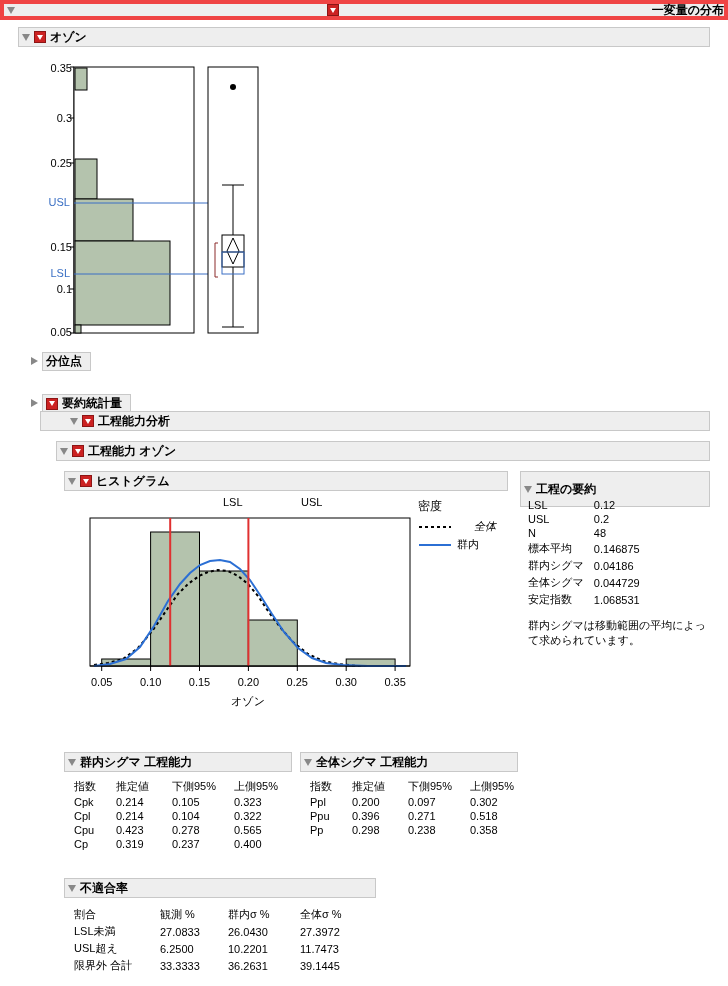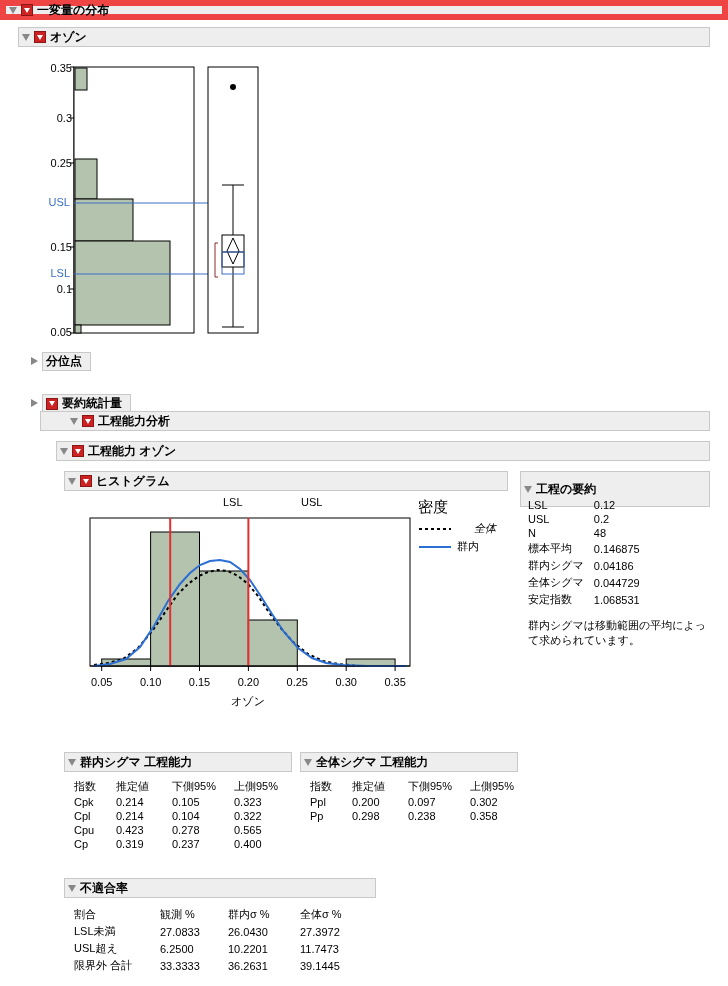--- a/index.html
+++ b/index.html
@@ -7,27 +7,28 @@
     margin: 0; padding: 0;
     width: 728px; height: 986px;
     background: #ffffff;
     font-family: "Liberation Sans", sans-serif;
     font-size: 11px;
     color: #000;
     overflow: hidden;
   }
   .panel-title {
     background: #eeeeee;
-    border: 6px solid #ef4444;
+    border: 4px solid #ef4444;
     height: 19px;
     display: flex;
     align-items: center;
     font-weight: bold;
     font-size: 12px;
     padding-left: 3px;
+    justify-content: space-between;
   }
   .row { display: flex; align-items: center; }
   .discl {
     width: 9px; height: 9px;
     margin-right: 3px;
     flex: 0 0 auto;
     position: relative;
   }
   .tri-open, .tri-closed {
     width: 0; height: 0;
@@ -272,21 +273,21 @@
     </g>
   </svg>
   
   <div style="position:absolute; left:0; top:198px; width:360px; text-align:center; font-size:11px;">オゾン</div>
   
   <div style="position:absolute; left:155px; top:0px; font-size:11px;">LSL</div>
   <div style="position:absolute; left:233px; top:0px; font-size:11px;">USL</div>
 </div>
 
 <div style="position:absolute; left:418px; top:498px; width:96px;">
-  <div style="font-size:15px; margin-bottom:4px;">密度</div>
+  <div style="font-size:12px; margin-bottom:4px;">密度</div>
   <div class="row" style="margin-bottom:3px;">
     <svg width="34" height="10">
       <line x1="1" y1="5" x2="33" y2="5" stroke="#000000" stroke-width="2" stroke-dasharray="3,3"></line>
     </svg>
     <span style="margin-left:22px;font-style:italic;">全体</span>
   </div>
   <div class="row">
     <svg width="34" height="10">
       <line x1="1" y1="5" x2="33" y2="5" stroke="#2b6fd4" stroke-width="2"></line>
     </svg>
@@ -392,20 +393,26 @@
       </tr>
     </thead>
     <tbody>
       <tr>
         <td class="ta-l">Ppl</td>
         <td class="ta-r">0.200</td>
         <td class="ta-r">0.097</td>
         <td class="ta-r">0.302</td>
       </tr>
       <tr>
+        <td class="ta-l">Ppu</td>
+        <td class="ta-r">0.396</td>
+        <td class="ta-r">0.271</td>
+        <td class="ta-r">0.518</td>
+      </tr>
+      <tr>
         <td class="ta-l">Pp</td>
         <td class="ta-r">0.298</td>
         <td class="ta-r">0.238</td>
         <td class="ta-r">0.358</td>
       </tr>
     </tbody>
   </table>
 </div>
 
 <div style="position:absolute; left:64px; top:878px; width:312px; height:20px;align-items:center;" class="sub-title">

